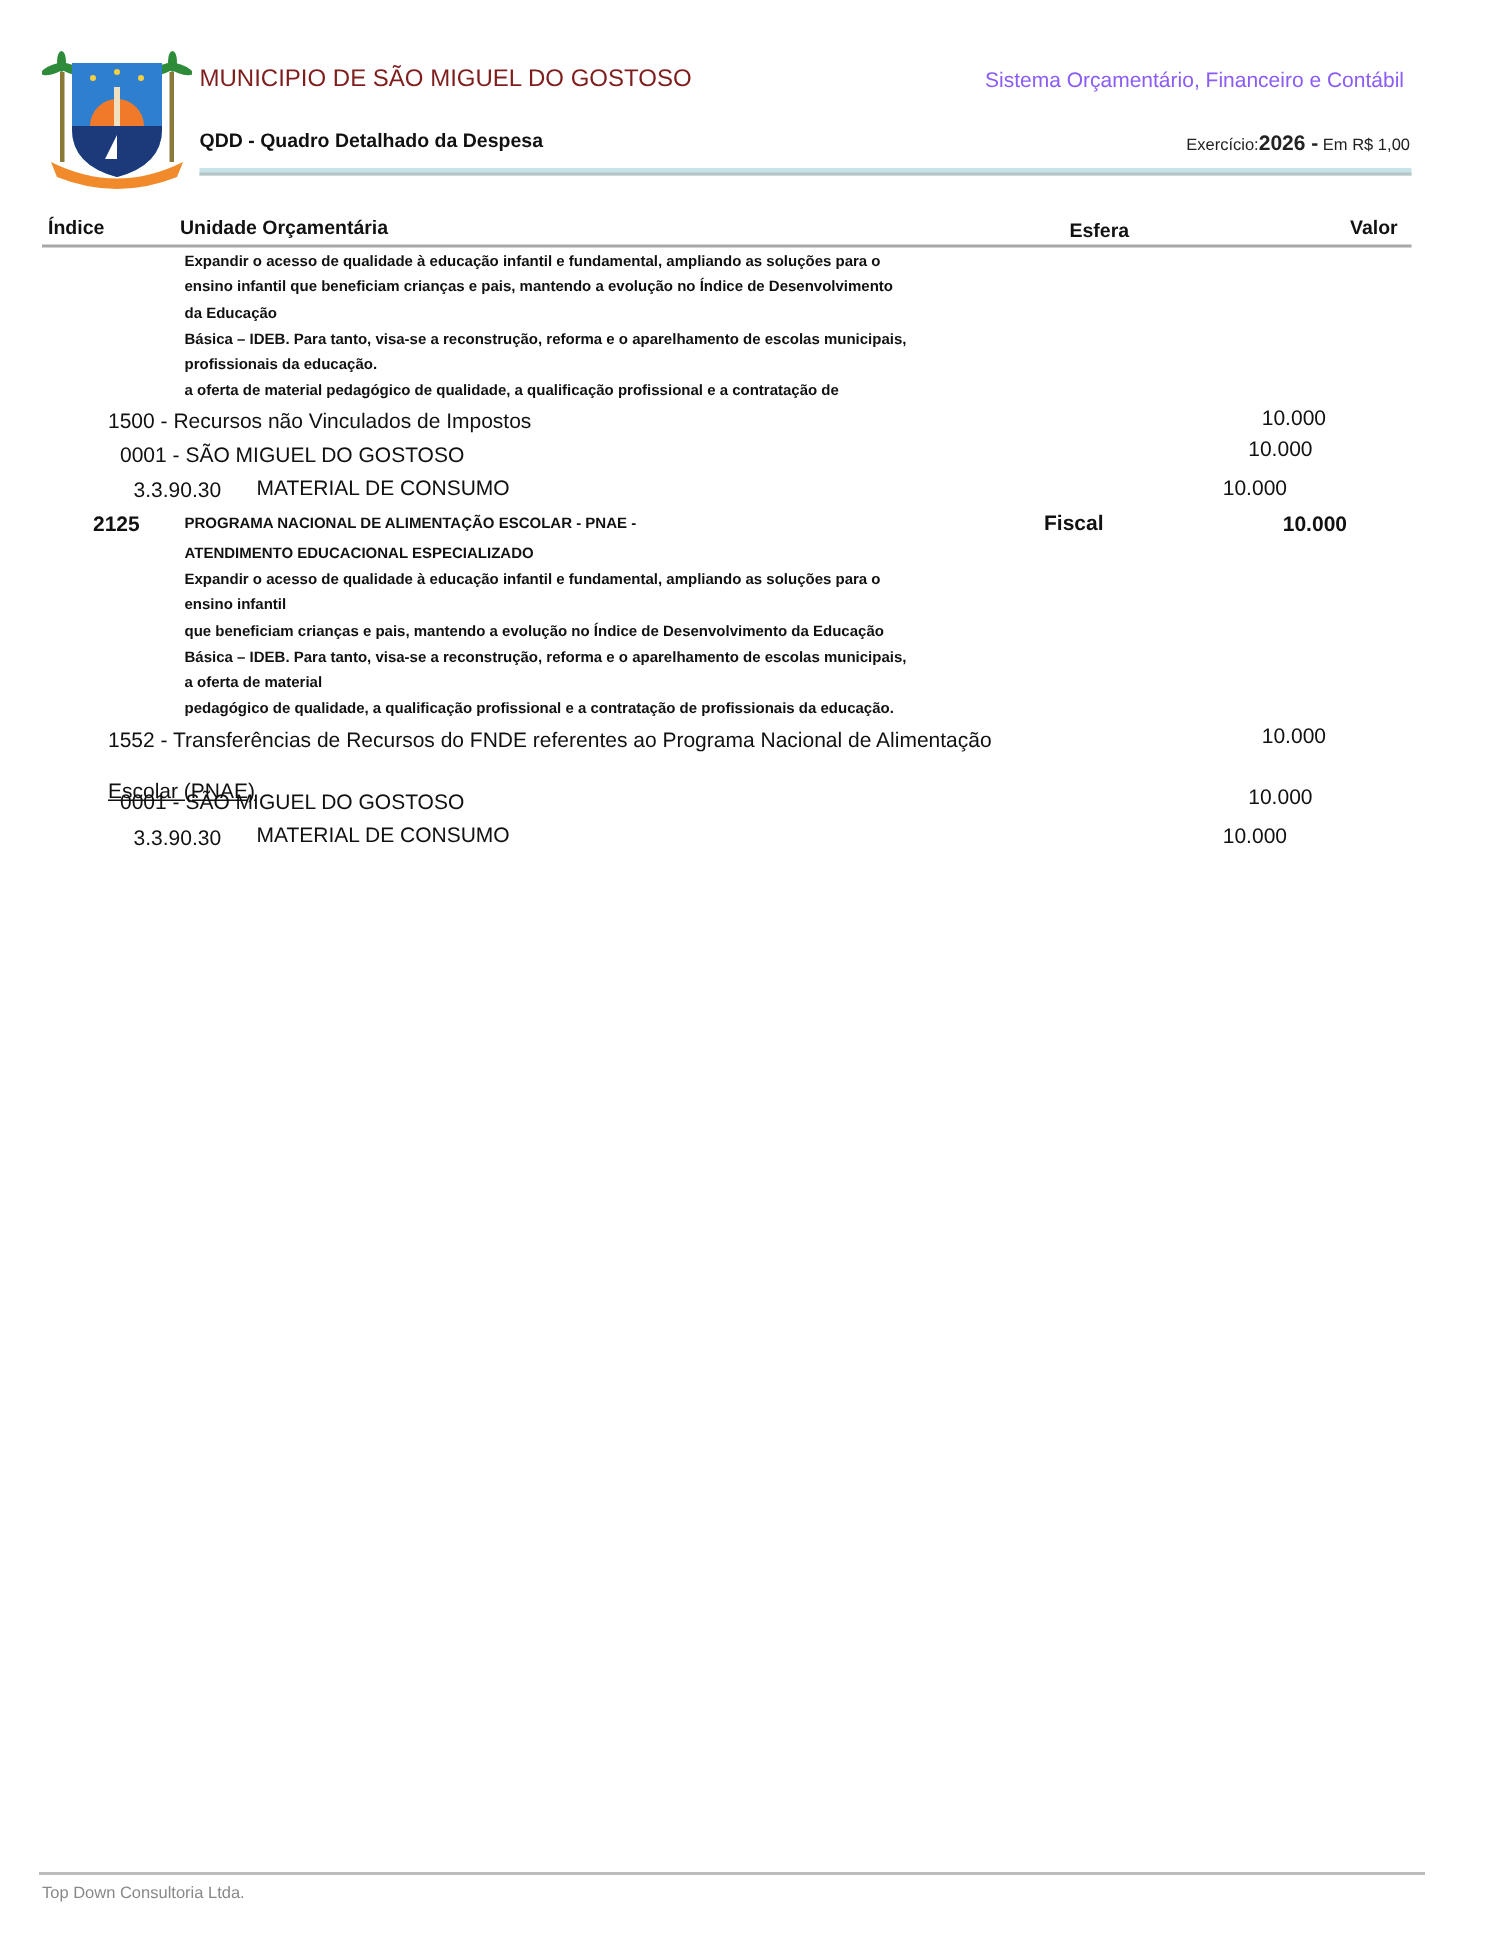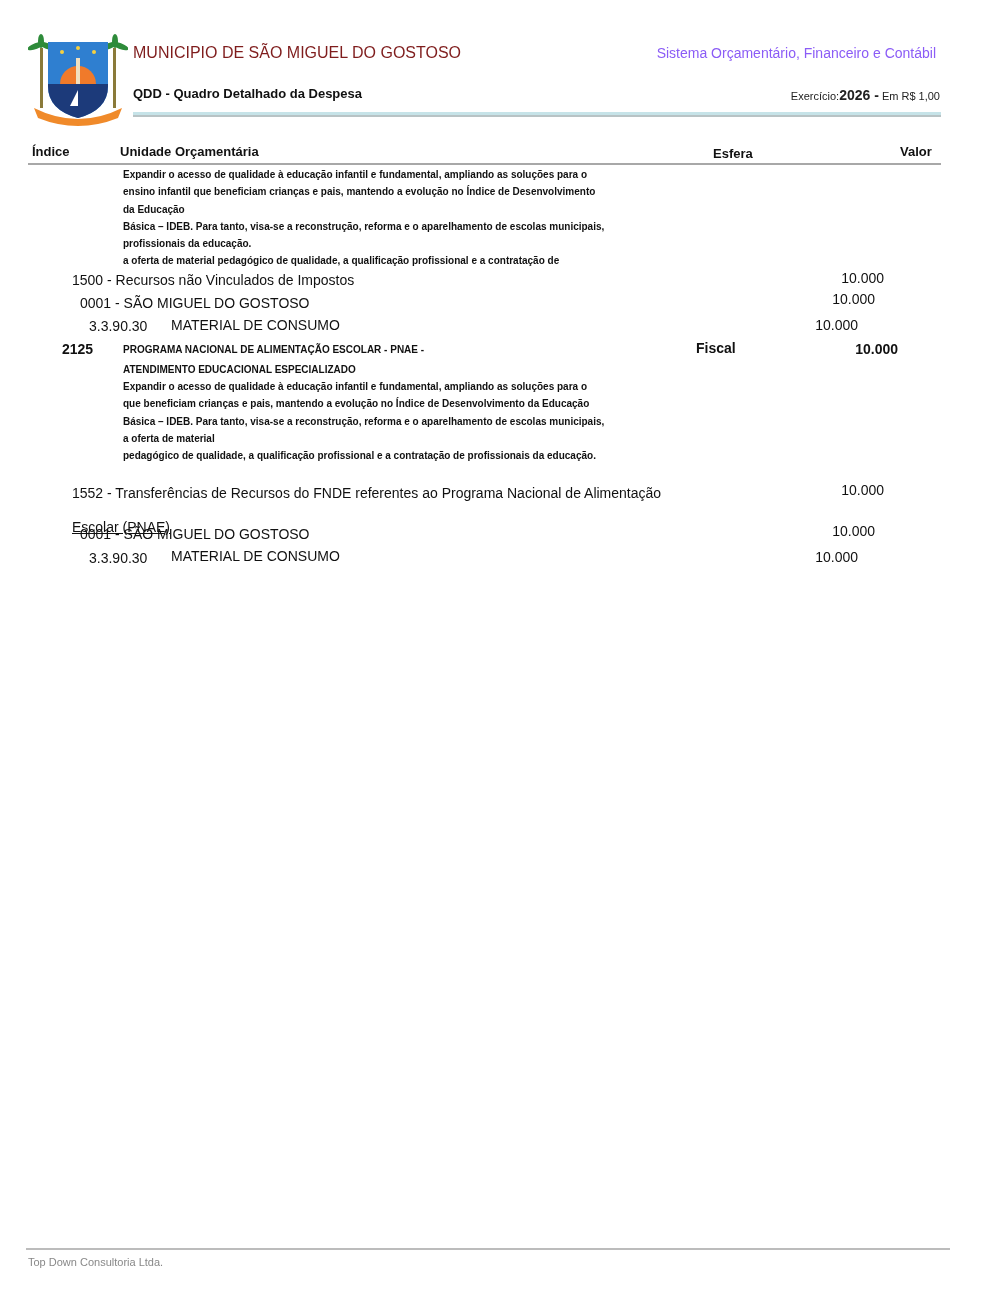--- a/index.html
+++ b/index.html
@@ -86,20 +86,21 @@
 
 <div class="abs prog-code" style="left:62px; top:341px;">2125</div>
 <div class="abs prog-title" style="top:340px;">
   <div>PROGRAMA NACIONAL DE ALIMENTAÇÃO ESCOLAR - PNAE -</div>
   <div>ATENDIMENTO EDUCACIONAL ESPECIALIZADO</div>
 </div>
 <div class="abs prog-code" style="left:696px; top:340px;">Fiscal</div>
 <div class="abs val prog-code" style="left:798px; top:341px;">10.000</div>
 <div class="abs desc" style="top:378px;">
   <div>Expandir o acesso de qualidade à educação infantil e fundamental, ampliando as soluções para o</div>
+  <div>ensino infantil</div>
   <div>que beneficiam crianças e pais, mantendo a evolução no Índice de Desenvolvimento da Educação</div>
   <div>Básica – IDEB. Para tanto, visa-se a reconstrução, reforma e o aparelhamento de escolas municipais,</div>
   <div>a oferta de material</div>
   <div>pedagógico de qualidade, a qualificação profissional e a contratação de profissionais da educação.</div>
 </div>
 <div class="abs line" style="left:72px; top:485px;">1552 - Transferências de Recursos do FNDE referentes ao Programa Nacional de Alimentação</div>
 <div class="abs line" style="left:72px; top:519px;text-decoration:underline;">Escolar (PNAE)</div>
 <div class="abs val" style="left:784px; top:482px;">10.000</div>
 <div class="abs line" style="left:80px; top:526px;">0001 - SÃO MIGUEL DO GOSTOSO</div>
 <div class="abs val" style="left:775px; top:523px;">10.000</div>

